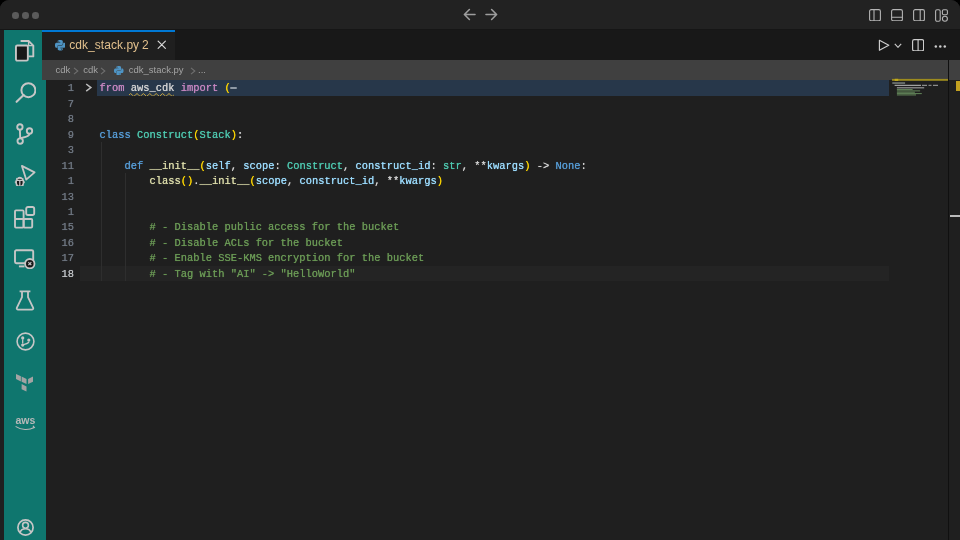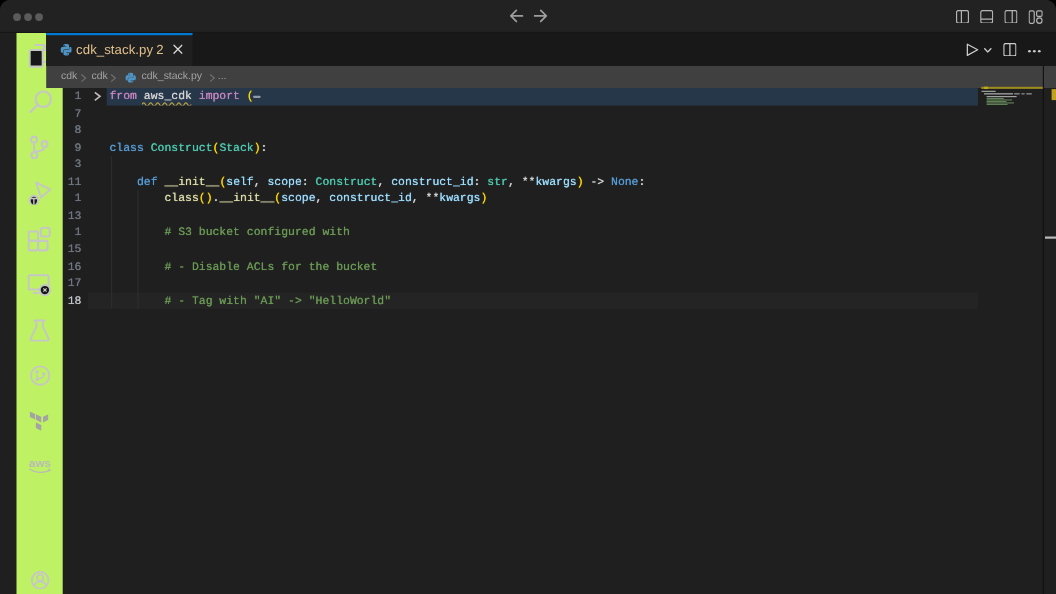--- a/index.html
+++ b/index.html
@@ -1,20 +1,20 @@
 <!DOCTYPE html>
 <html><head><meta charset="utf-8">
 <style>
   html,body{margin:0;padding:0;background:#000;}
   #stage{position:relative;width:960px;height:540px;overflow:hidden;background:#000;
     font-family:"Liberation Sans",sans-serif;}
   .win{position:absolute;inset:0;border-radius:9px 9px 0 0;overflow:hidden;background:#1f1f1f;}
   .titlebar{position:absolute;left:0;top:0;width:960px;height:30px;background:#222222;border-bottom:1px solid #161616;box-sizing:border-box;}
   .dot{position:absolute;top:12.3px;width:6.6px;height:6.6px;border-radius:50%;background:#5b5b5b;}
-  .activitybar{position:absolute;left:15px;top:30px;width:42px;height:510px;background:#bef264;}
+  .activitybar{position:absolute;left:4px;top:30px;width:42px;height:510px;background:#0f766e;}
   .tabstrip{position:absolute;left:42px;top:30px;width:918px;height:30px;background:#181818;}
   .tab{position:absolute;left:0;top:0;width:132.5px;height:30px;background:#1f1f1f;}
   .tabborder{position:absolute;left:0;top:0;width:132.5px;height:1.6px;background:#0078d4;}
   .tablabel{position:absolute;left:27.2px;top:8px;font-size:12px;color:#e2c08d;letter-spacing:0.05px;line-height:14px;}
   .tabnum{position:absolute;left:100px;top:8px;font-size:12px;color:#e2c08d;line-height:14px;}
   .crumbs{position:absolute;left:42px;top:60px;width:918px;height:20px;background:#404040;
      font-size:9.5px;color:#a3a3a3;}
   .crumbs span{position:absolute;top:3.8px;}
   .code{position:absolute;left:42px;top:80.2px;width:918px;}
   .row{position:relative;height:15.45px;line-height:15.45px;font-family:"Liberation Mono",monospace;
@@ -209,24 +209,24 @@
 
   <div class="code">
     <div class="row"><span class="num">1</span><span class="txt"><span class="mg">from</span> aws_cdk <span class="mg">import</span> <span class="br">(</span></span></div>
     <div class="row"><span class="num">7</span></div>
     <div class="row"><span class="num">8</span></div>
     <div class="row"><span class="num">9</span><span class="txt"><span class="bl">class</span> <span class="cl">Construct</span><span class="br">(</span><span class="cl">Stack</span><span class="br">)</span>:</span></div>
     <div class="row"><span class="num">3</span></div>
     <div class="row"><span class="num">11</span><span class="txt">    <span class="bl">def</span> <span class="fn">__init__</span><span class="br">(</span><span class="pm">self</span>, <span class="pm">scope</span>: <span class="cl">Construct</span>, <span class="pm">construct_id</span>: <span class="cl">str</span>, **<span class="pm">kwargs</span><span class="br">)</span> -&gt; <span class="bl">None</span>:</span></div>
     <div class="row"><span class="num">1</span><span class="txt">        <span class="fn">class</span><span class="br">()</span>.<span class="fn">__init__</span><span class="br">(</span><span class="pm">scope</span>, <span class="pm">construct_id</span>, **<span class="pm">kwargs</span><span class="br">)</span></span></div>
     <div class="row"><span class="num">13</span></div>
-    <div class="row"><span class="num">1</span><span class="txt">        <span class="cm"># S3 bucket configured with</span></span></div>
-    <div class="row"><span class="num">15</span></div>
+    <div class="row"><span class="num">1</span></div>
+    <div class="row"><span class="num">15</span><span class="txt">        <span class="cm"># - Disable public access for the bucket</span></span></div>
     <div class="row"><span class="num">16</span><span class="txt">        <span class="cm"># - Disable ACLs for the bucket</span></span></div>
-    <div class="row"><span class="num">17</span></div>
+    <div class="row"><span class="num">17</span><span class="txt">        <span class="cm"># - Enable SSE-KMS encryption for the bucket</span></span></div>
     <div class="row"><span class="num">18</span><span class="txt">        <span class="cm"># - Tag with "AI" -&gt; "HelloWorld"</span></span></div>
   </div>
   <div style="position:absolute;left:0;top:266.85px;width:32px;height:15.45px;line-height:15.45px;
       margin-left:42px;text-align:right;color:#c8c8c8;font-family:'Liberation Mono',monospace;
       font-size:10.42px;background:transparent">18</div>
 
   <svg style="position:absolute;left:890px;top:78px;display:block" width="60" height="20" viewBox="0 0 60 20">
     <rect x="2" y="0.9" width="56.5" height="1.9" fill="#9c8b1f"></rect>
     <rect x="4.7" y="0.8" width="3.5" height="2.1" fill="#c2ab1d"></rect>
     <rect x="2.3" y="4.5" width="12.8" height="1.05" fill="#b8c4bd" opacity="0.85"></rect>

